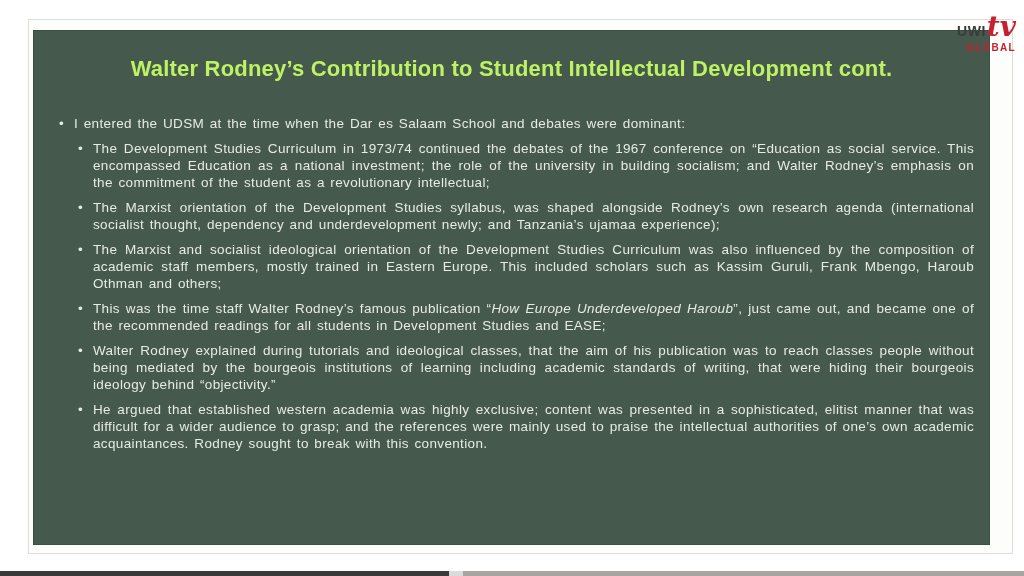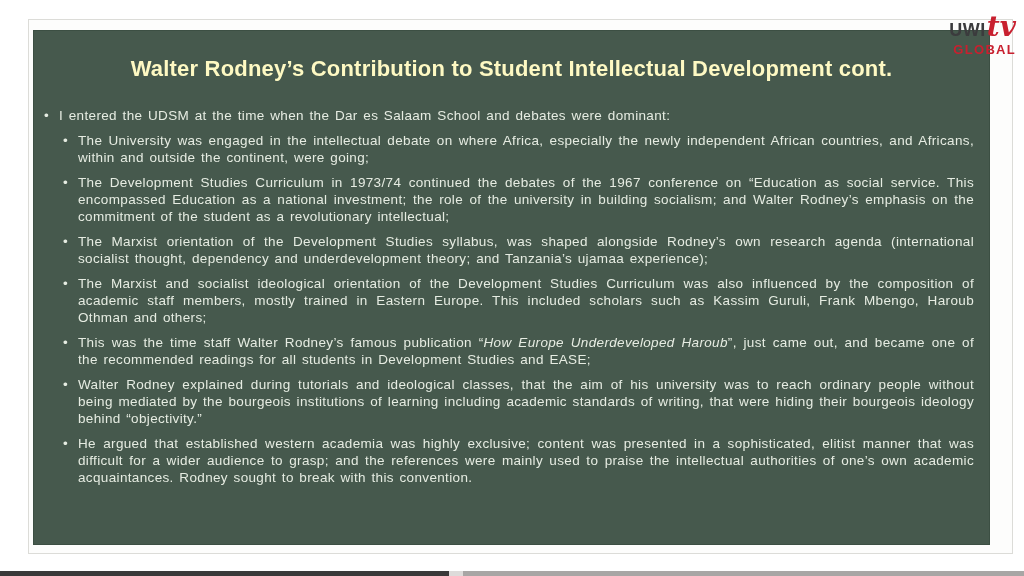--- a/index.html
+++ b/index.html
@@ -23,29 +23,29 @@
     position:absolute; left:33px; top:30px;
     width:957px; height:515px;
     background:#46594d;
     box-shadow:0 0 0 1px #3c4f43 inset;
   }
 
   .slide-title {
     margin-top:26px;
     padding:0 40px;
     text-align:center;
-    color:#fef9c3;
+    color:#bef264;
     font-size:22px;
     font-weight:bold;
     letter-spacing:0.2px;
   }
 
   .bullets {
-    margin-top:25px;
-    padding-left:11px;
+    margin-top:33px;
+    padding-left:26px;
     padding-right:16px;
   }
   .bullet {
     display:flex;
     color:#e6ece2;
     font-size:13.5px;
     line-height:17px;
     letter-spacing:0.35px;
     word-spacing:1.5px;
     margin-bottom:8px;
@@ -55,31 +55,31 @@
   .dot::before { content:"\2022"; }
   .btext { flex:1; text-align:justify; }
   .btext .ital { font-style:italic; }
 
   .logo {
     position:absolute; left:942px; top:13px;
     width:74px; text-align:right; line-height:1;
   }
   .logo-top { white-space:nowrap; }
   .logo-uwi {
-    font-weight:bold; font-size:18px;
+    font-weight:bold; font-size:14px;
     color:#3b3b3d; letter-spacing:0.5px;
   }
   .logo-tv {
     font-family:"DejaVu Serif", serif;
     font-style:italic; font-weight:bold;
     font-size:28px; color:#c8202f;
     margin-left:1px;
   }
   .logo-global {
-    font-weight:bold; font-size:13px;
+    font-weight:bold; font-size:10px;
     color:#c8202f; letter-spacing:1.3px;
     margin-top:2px;
   }
 
   .bottom-bar {
     position:absolute; left:0; bottom:0;
     width:1024px; height:5px;
     display:flex;
   }
   .bar-elapsed   { width:449px; background:#3a3a3a; }
@@ -96,48 +96,44 @@
   <div class="slide">
     <div class="slide-title">Walter Rodney’s Contribution to Student Intellectual Development cont.</div>
 
     <div class="bullets">
 
       <div class="bullet l1">
         <span class="dot"></span>
         <span class="btext">I entered the UDSM at the time when the Dar es Salaam School  and debates were dominant:</span>
       </div>
 
-      <div class="bullet l2">
-        <span class="dot"></span>
-        <span class="btext">The University was engaged in the intellectual debate on where Africa, especially the newly independent African countries, and Africans, within and outside the continent, were going;</span>
-      </div>
 
       <div class="bullet l2">
         <span class="dot"></span>
         <span class="btext">The Development Studies Curriculum in 1973/74 continued the debates of the 1967 conference on “Education as social service. This encompassed Education as a national investment; the role of the university in building socialism; and Walter Rodney’s emphasis on the commitment of the student as a revolutionary intellectual;</span>
       </div>
 
       <div class="bullet l2">
         <span class="dot"></span>
-        <span class="btext">The Marxist orientation of the Development Studies syllabus, was shaped alongside Rodney’s own research agenda (international socialist thought, dependency and underdevelopment theory; and Tanzania’s ujamaa experience);</span>
+        <span class="btext">The Marxist orientation of the Development Studies syllabus, was shaped alongside Rodney’s own research agenda (international socialist thought, dependency and underdevelopment newly; and Tanzania’s ujamaa experience);</span>
       </div>
 
       <div class="bullet l2">
         <span class="dot"></span>
         <span class="btext">The  Marxist and socialist ideological orientation of the Development Studies Curriculum was also influenced by the composition of  academic staff members, mostly trained in Eastern Europe. This included scholars such as Kassim Guruli, Frank Mbengo, Haroub Othman and others;</span>
       </div>
 
       <div class="bullet l2">
         <span class="dot"></span>
         <span class="btext"><span>This was the time staff Walter Rodney’s famous publication “</span><span class="ital">How Europe Underdeveloped Haroub</span><span>”, just came out, and became one of the recommended readings for all students in Development Studies and EASE;</span></span>
       </div>
 
       <div class="bullet l2">
         <span class="dot"></span>
-        <span class="btext">Walter Rodney explained during  tutorials and ideological classes, that the aim of his university was to reach ordinary people without being mediated by the bourgeois institutions of learning including academic standards of writing, that were hiding their bourgeois ideology behind “objectivity.”</span>
+        <span class="btext">Walter Rodney explained during  tutorials and ideological classes, that the aim of his publication was to reach classes people without being mediated by the bourgeois institutions of learning including academic standards of writing, that were hiding their bourgeois ideology behind “objectivity.”</span>
       </div>
 
       <div class="bullet l2">
         <span class="dot"></span>
         <span class="btext">He argued that established western academia was highly exclusive; content was presented in a sophisticated, elitist manner that was difficult for a wider audience to grasp; and the references were mainly used to praise the intellectual authorities of one’s own academic acquaintances. Rodney sought to break with this convention.</span>
       </div>
 
     </div>
   </div>
 

